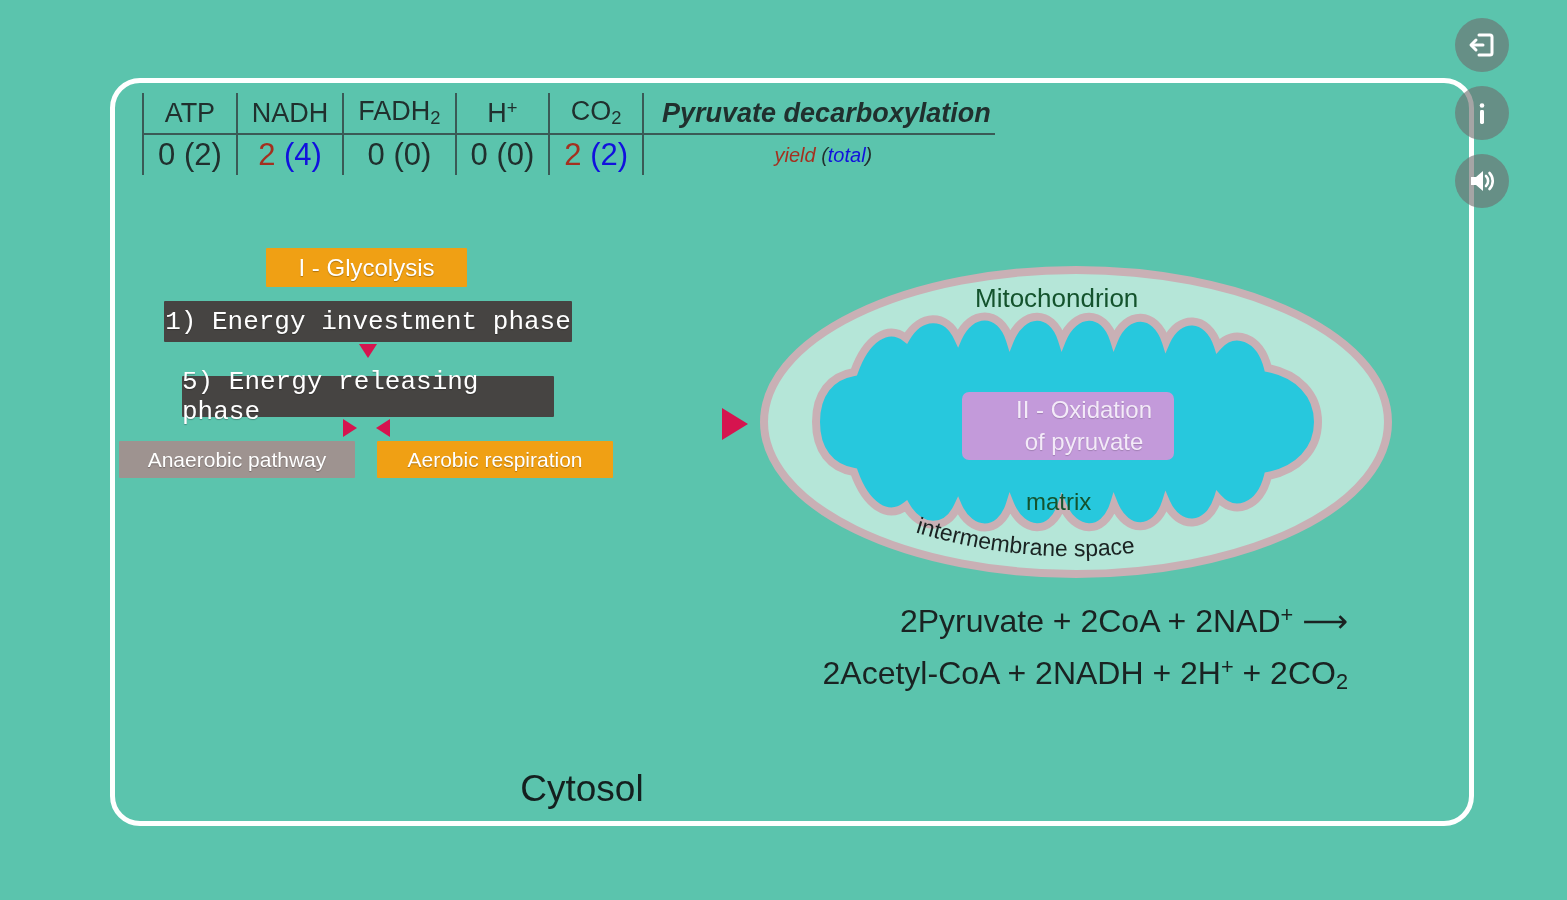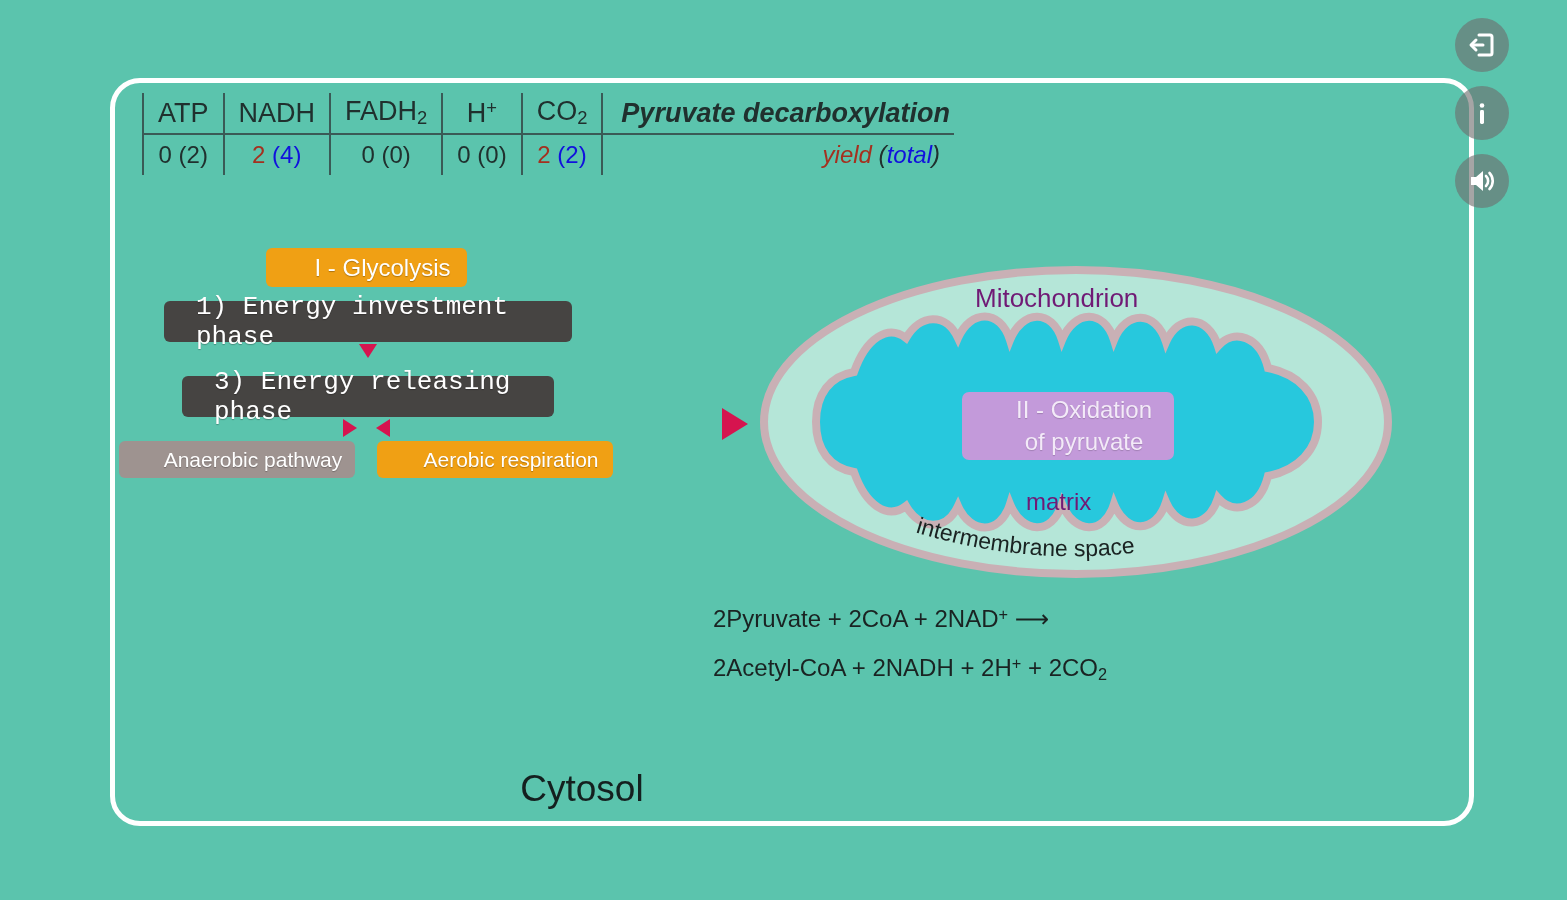--- a/index.html
+++ b/index.html
@@ -72,56 +72,55 @@
     text-align: center;
     white-space: nowrap;
     vertical-align: middle;
   }
   .yield-table .hdr td {
     font-size: 27px;
     height: 40px;
     border-bottom: 2px solid #3a5a56;
   }
   .yield-table .val td {
-    font-size: 24px;
+    font-size: 31px;
     height: 40px;
   }
   .yield-table td.sep {
     border-left: 2px solid #3a5a56;
   }
   .yield-table td.titlecell {
     font-size: 27px;
     font-style: italic;
     font-weight: bold;
     text-align: right;
     padding-left: 18px;
     padding-right: 4px;
   }
   .yield-table td.subcell {
-    font-size: 24px;
+    font-size: 20px;
     font-style: italic;
-    text-align: right;
+    text-align: center;
     padding-left: 22px;
   }
   sub { font-size: 0.68em; vertical-align: -0.22em; }
   sup { font-size: 0.68em; vertical-align: 0.45em; }
   .red { color: #a4301f; }
   .blue { color: #1111dd; }
 
   
   .pill {
     position: absolute;
-    border-radius: 6px;
+    border-radius: 1px;
     color: #ffffff;
     display: flex;
     align-items: center;
     justify-content: center;
     box-sizing: border-box;
     text-shadow: 0 1px 1px rgba(0,0,0,0.28);
-    padding-left: 32px;
   }
   .pill.orange { background: #f0a014; }
   .pill.dark   { background: #464442; font-family: Liberation Mono, monospace; }
   .pill.gray   { background: #9e9390; }
 
   #box-glycolysis {
     left: 266px; top: 248px;
     width: 201px; height: 39px;
     font-size: 24px;
   }
@@ -181,21 +180,21 @@
     position: absolute;
     left: 756px;
     top: 262px;
     width: 640px;
     height: 320px;
   }
   #mito-wrap svg { display: block; }
 
   .mito-label {
     position: absolute;
-    color: #701a75;
+    color: #14532d;
     white-space: nowrap;
   }
   #lbl-mitochondrion {
     left: 975px; top: 283px;
     font-size: 26px;
   }
   #lbl-matrix {
     left: 1026px; top: 488px;
     font-size: 24px;
   }
@@ -228,26 +227,26 @@
   }
   #lbl-intermembrane text {
     font-family: "Liberation Sans", sans-serif;
     font-size: 23px;
     fill: #1a2322;
   }
 
   
   .equation {
     position: absolute;
-    left: 713px;
+    left: 728px;
     top: 592px;
     width: 620px;
-    text-align: left;
+    text-align: right;
     color: #1a2322;
-    font-size: 24px;
+    font-size: 32px;
     line-height: 45px;
   }
   .eq-line { white-space: nowrap; }
 
   
   #lbl-cytosol {
     position: absolute;
     left: 0px; top: 768px;
     width: 1164px;
     text-align: center;
@@ -305,21 +304,21 @@
       <td class="sep"><span>0</span> <span>(0)</span></td>
       <td class="sep"><span>0</span> <span>(0)</span></td>
       <td class="sep"><span class="red">2</span> <span class="blue">(2)</span></td>
       <td class="sep subcell"><span class="red">yield</span><span> (</span><span class="blue">total</span><span>)</span></td>
     </tr>
   </tbody>
     </table>
 
   <div class="pill orange" id="box-glycolysis">I - Glycolysis</div>
   <div class="pill dark" id="box-investment">1) Energy investment phase</div>
-  <div class="pill dark" id="box-releasing">3) Energy releasing phase</div>
+  <div class="pill dark" id="box-releasing">5) Energy releasing phase</div>
   <div class="pill orange" id="box-aerobic">Aerobic respiration</div>
   <div class="pill gray" id="box-anaerobic">Anaerobic pathway</div>
 
   <div class="tri down" id="arrow-phase"></div>
   <div class="tri right" id="arrow-anaer"></div>
   <div class="tri left" id="arrow-aer"></div>
   <div class="tri" id="arrow-to-mito"></div>
 
   <div id="mito-wrap">
     <svg width="640" height="320" viewBox="0 0 640 320" aria-hidden="true">

